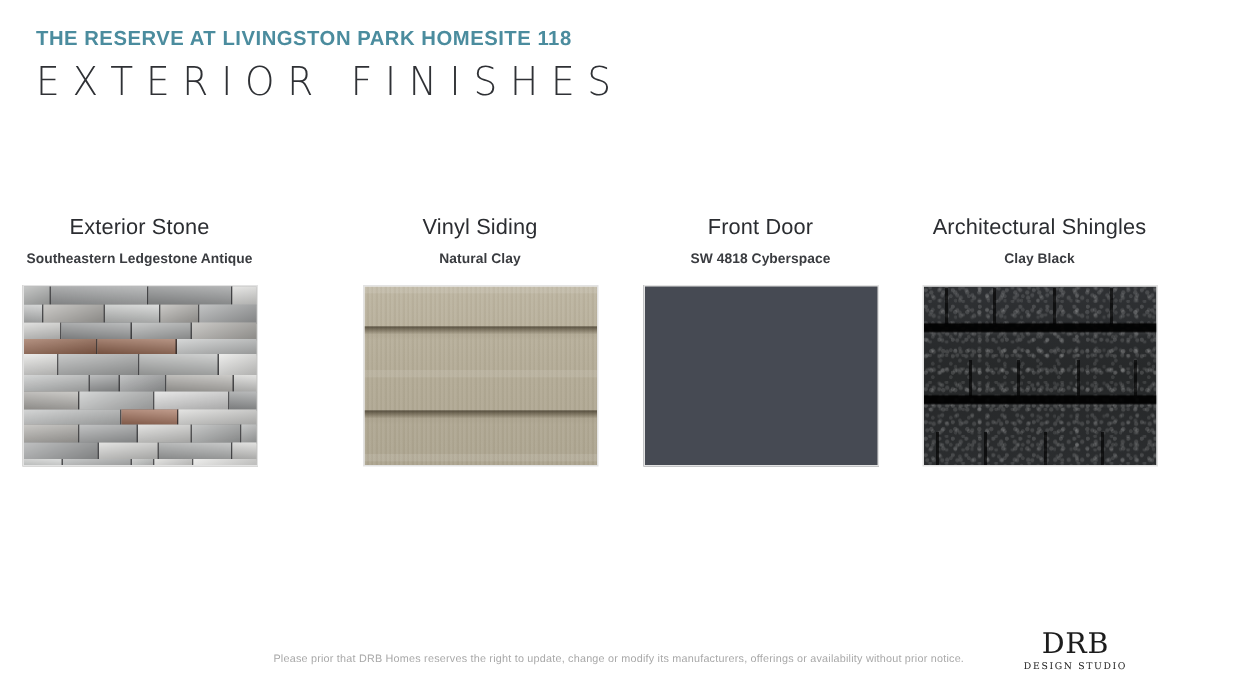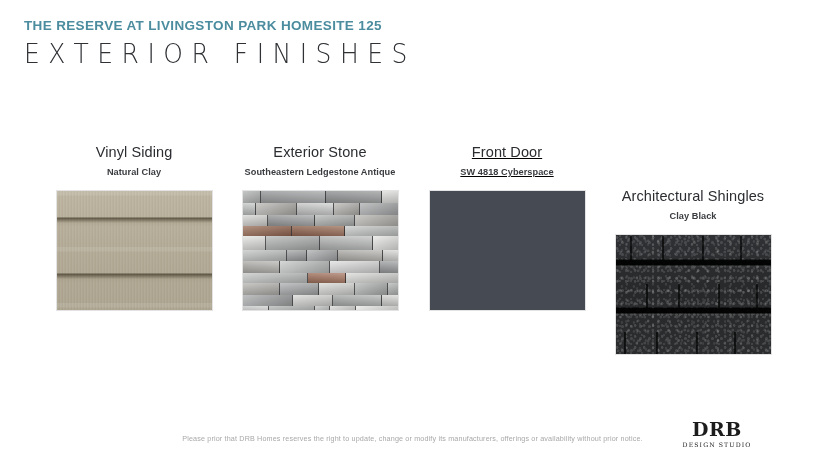--- a/index.html
+++ b/index.html
@@ -51,22 +51,22 @@
     justify-content: flex-start;
   }
   .finish-card {
     width: 186px;
     margin-left: 0;
     text-align: center;
     position: relative;
   }
   .finish-card.c0 { margin-left: 41px; }
   .finish-card.c1 { margin-left: 0px; }
-  .finish-card.c2 { margin-left: 1px; text-decoration: underline; }
-  .finish-card.c3 { margin-left: 0px; margin-top: 44px; }
+  .finish-card.c2 { margin-left: 1px; }
+  .finish-card.c3 { margin-left: 0px; }
 
   .finish-name {
     font-size: 14.5px;
     font-weight: 400;
     color: #2b2d31;
     margin: 0;
     letter-spacing: 0.1px;
     white-space: nowrap;
   }
   .finish-spec {
@@ -196,49 +196,43 @@
   #brand-logo {
     position: absolute;
     left: 681px;
     top: 420px;
     width: 72px;
     text-align: center;
   }
   #brand-mark {
     font-family: "DejaVu Serif", serif;
     font-size: 19px;
-    font-weight: 700;
+    font-weight: 400;
     letter-spacing: 0.5px;
     color: #1c1c1c;
     line-height: 1;
   }
   #brand-sub {
     font-family: "DejaVu Serif", serif;
     font-size: 6.2px;
     letter-spacing: 1.1px;
     color: #1c1c1c;
     margin-top: 3px;
     line-height: 1;
   }
 </style>
 </head>
 <body>
 
 <div id="header">
-  <div id="community-title">THE RESERVE AT LIVINGSTON PARK HOMESITE 125</div>
+  <div id="community-title">THE RESERVE AT LIVINGSTON PARK HOMESITE 118</div>
   <div id="page-title">EXTERIOR FINISHES</div>
 </div>
 
 <div id="finish-grid">
-
-  <div class="finish-card c0">
-    <div class="finish-name">Vinyl Siding</div>
-    <div class="finish-spec">Natural Clay</div>
-    <div class="swatch swatch-siding"></div>
-  </div>
 
   <div class="finish-card c1">
     <div class="finish-name">Exterior Stone</div>
     <div class="finish-spec">Southeastern Ledgestone Antique</div>
     <div class="swatch swatch-stone" id="stone-swatch">
         <div class="stone-course" style="top: -2px; height: 15px;">
           <div class="stone-piece" style="background: linear-gradient(160deg, rgba(255, 255, 255, 0.3), rgba(0, 0, 0, 0.26)), rgb(188, 190, 189); flex-grow: 0.69;"></div>
           <div class="stone-piece" style="background: linear-gradient(184deg, rgba(255, 255, 255, 0.3), rgba(0, 0, 0, 0.26)), rgb(168, 170, 171); flex-grow: 2.09;"></div>
           <div class="stone-piece" style="background: linear-gradient(184deg, rgba(255, 255, 255, 0.3), rgba(0, 0, 0, 0.26)), rgb(158, 160, 161); flex-grow: 1.77;"></div>
           <div class="stone-piece" style="background: linear-gradient(172deg, rgba(255, 255, 255, 0.3), rgba(0, 0, 0, 0.26)), rgb(230, 230, 228); flex-grow: 0.63;"></div>
@@ -299,20 +293,26 @@
           <div class="stone-piece" style="background: linear-gradient(184deg, rgba(255, 255, 255, 0.3), rgba(0, 0, 0, 0.26)), rgb(216, 216, 214); flex-grow: 0.74;"></div>
         </div>
         <div class="stone-course" style="top: 115px; height: 10px;">
           <div class="stone-piece" style="background: linear-gradient(184deg, rgba(255, 255, 255, 0.3), rgba(0, 0, 0, 0.26)), rgb(205, 207, 206); flex-grow: 1.28;"></div>
           <div class="stone-piece" style="background: linear-gradient(172deg, rgba(255, 255, 255, 0.3), rgba(0, 0, 0, 0.26)), rgb(176, 178, 178); flex-grow: 2.01;"></div>
           <div class="stone-piece" style="background: linear-gradient(160deg, rgba(255, 255, 255, 0.3), rgba(0, 0, 0, 0.26)), rgb(188, 190, 189); flex-grow: 0.62;"></div>
           <div class="stone-piece" style="background: linear-gradient(160deg, rgba(255, 255, 255, 0.3), rgba(0, 0, 0, 0.26)), rgb(216, 216, 214); flex-grow: 1.07;"></div>
           <div class="stone-piece" style="background: linear-gradient(160deg, rgba(255, 255, 255, 0.3), rgba(0, 0, 0, 0.26)), rgb(230, 230, 228); flex-grow: 2.01;"></div>
         </div>
       </div>
+  </div>
+
+  <div class="finish-card c0">
+    <div class="finish-name">Vinyl Siding</div>
+    <div class="finish-spec">Natural Clay</div>
+    <div class="swatch swatch-siding"></div>
   </div>
 
   <div class="finish-card c2">
     <div class="finish-name">Front Door</div>
     <div class="finish-spec">SW 4818 Cyberspace</div>
     <div class="swatch swatch-door"></div>
   </div>
 
   <div class="finish-card c3">
     <div class="finish-name">Architectural Shingles</div>

